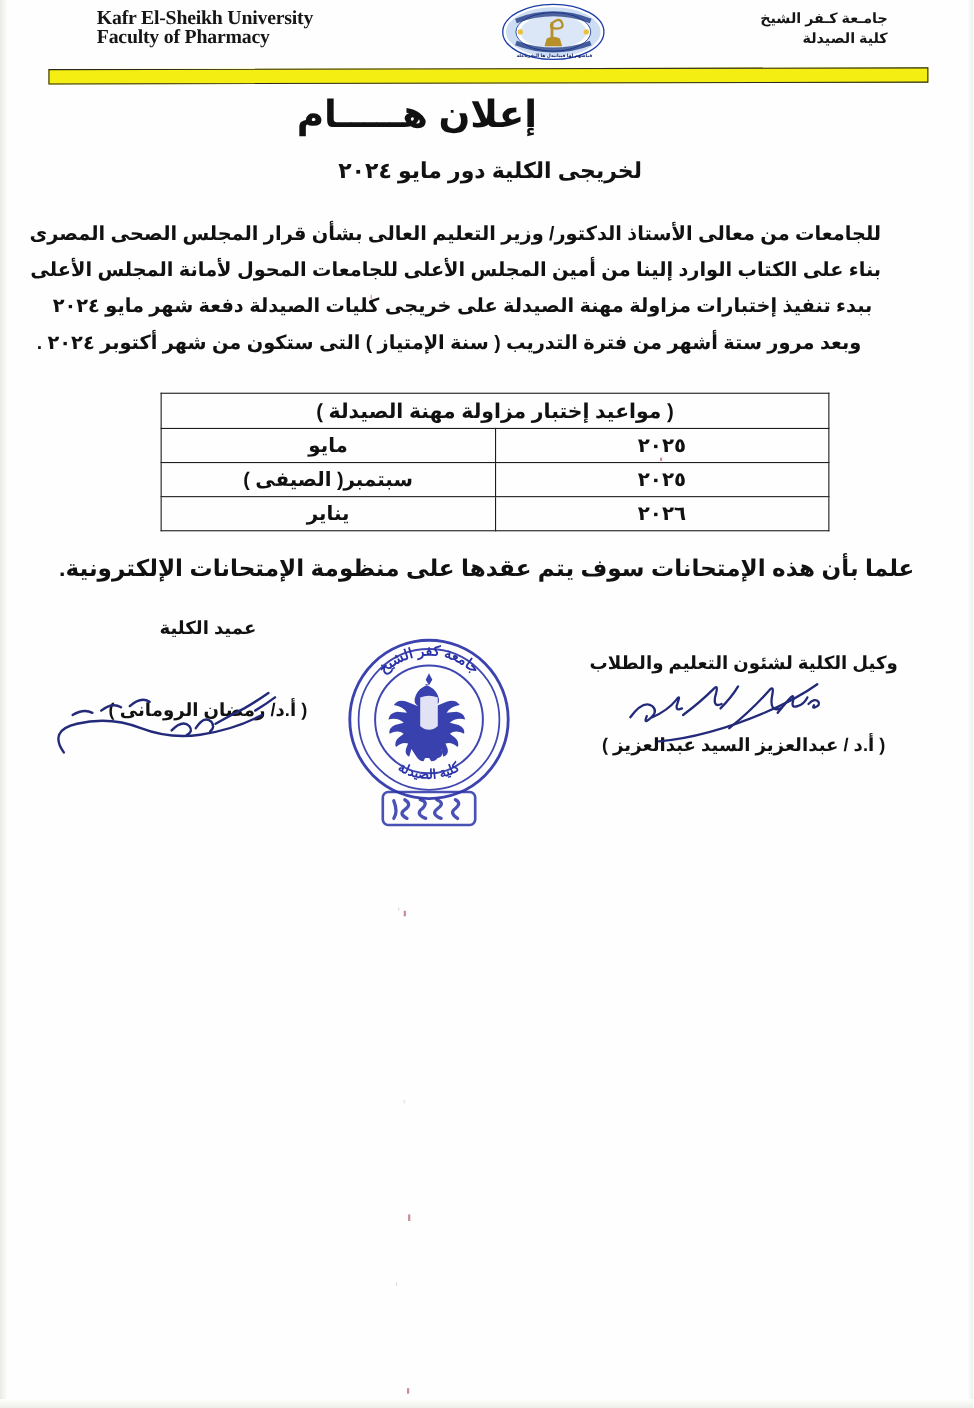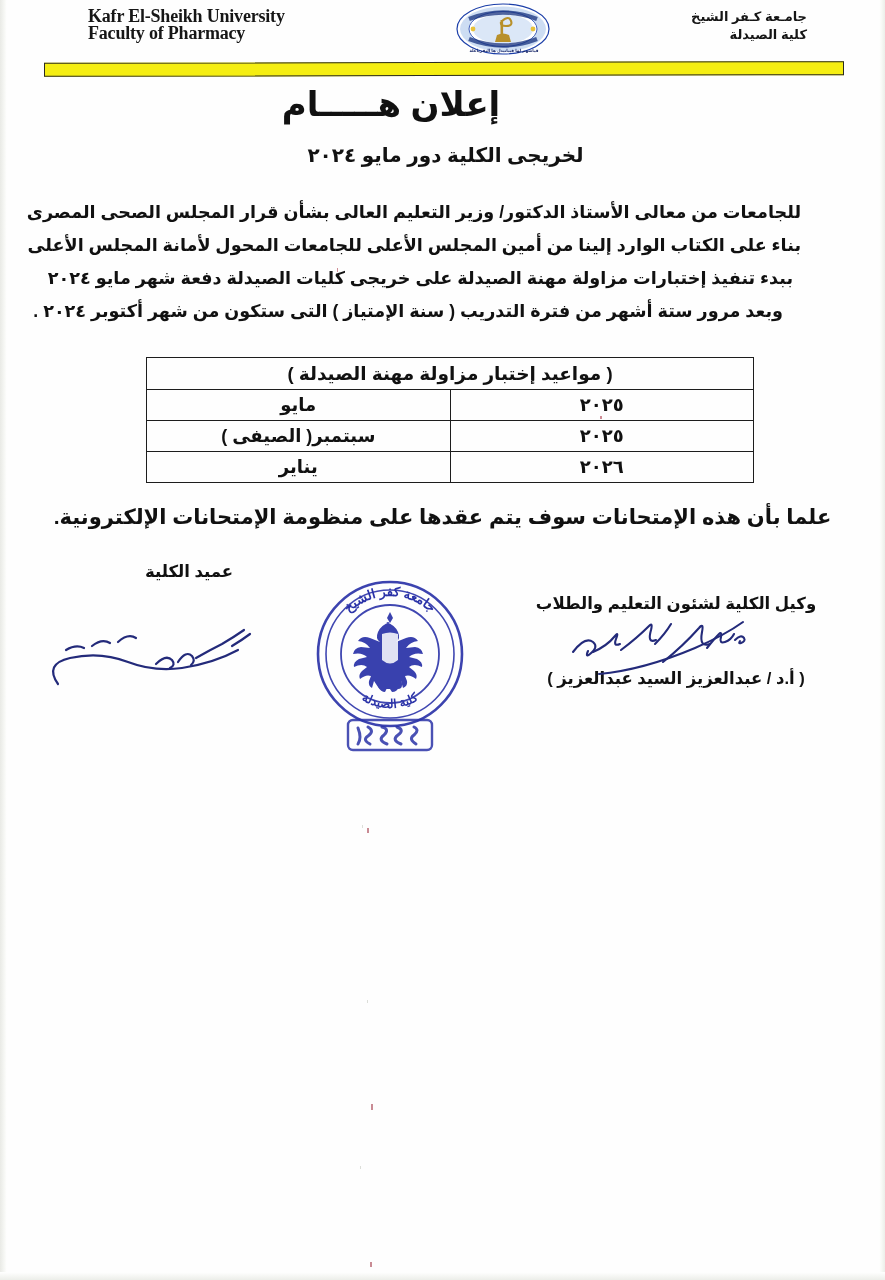--- a/index.html
+++ b/index.html
@@ -93,21 +93,20 @@
   
   .title-main {
     position: absolute;
     left: 0; top: 84px;
     width: 758px;
     text-align: center;
     font-size: 34px;
     font-weight: bold;
     color: #111111;
     letter-spacing: 0px;
-    padding-left: 12px;
   }
   .title-sub {
     position: absolute;
     left: 3px; top: 143px;
     width: 885px;
     text-align: center;
     font-size: 20px;
     font-weight: bold;
     color: #121212;
   }
@@ -286,20 +285,21 @@
         <path d="M104 50 q20 -16 36 -34 q5 -6 3 4 q-3 16 8 12"></path>
         <path d="M148 36 q8 -10 12 -14 q3 -3 2 3 q-2 7 4 5 q6 -2 9 -8"></path>
         <path d="M176 28 q6 -6 9 -2 q2 3 -3 5 q-3 1 -1 -2"></path>
         <path d="M40 62 q44 -4 96 -26 q30 -13 48 -26"></path>
       </g>
     </svg>
   </div>
 
   <div class="sig sig-left">
     <div class="sig-title">عميد الكلية</div>
+    <div class="sig-name">( أ.د/ رمضان الرومانى )</div>
   </div>
   <div class="sig-ink sig-ink-left">
     <svg viewBox="0 0 260 80" width="260" height="80" aria-hidden="true">
       <g fill="none" stroke="#232a7a" stroke-width="2.2" stroke-linecap="round">
         <path d="M30 38 q10 -6 18 -2"></path>
         <path d="M56 34 q10 -8 18 -3"></path>
         <path d="M82 30 q10 -9 18 -4"></path>
         <path d="M22 72 q-14 -20 12 -26 q30 -7 58 4 q26 10 54 6 q32 -5 56 -18"></path>
         <path d="M120 52 q10 -10 16 -4 q4 5 -2 8"></path>
         <path d="M142 50 q8 -12 14 -6 q4 5 -1 9"></path>

